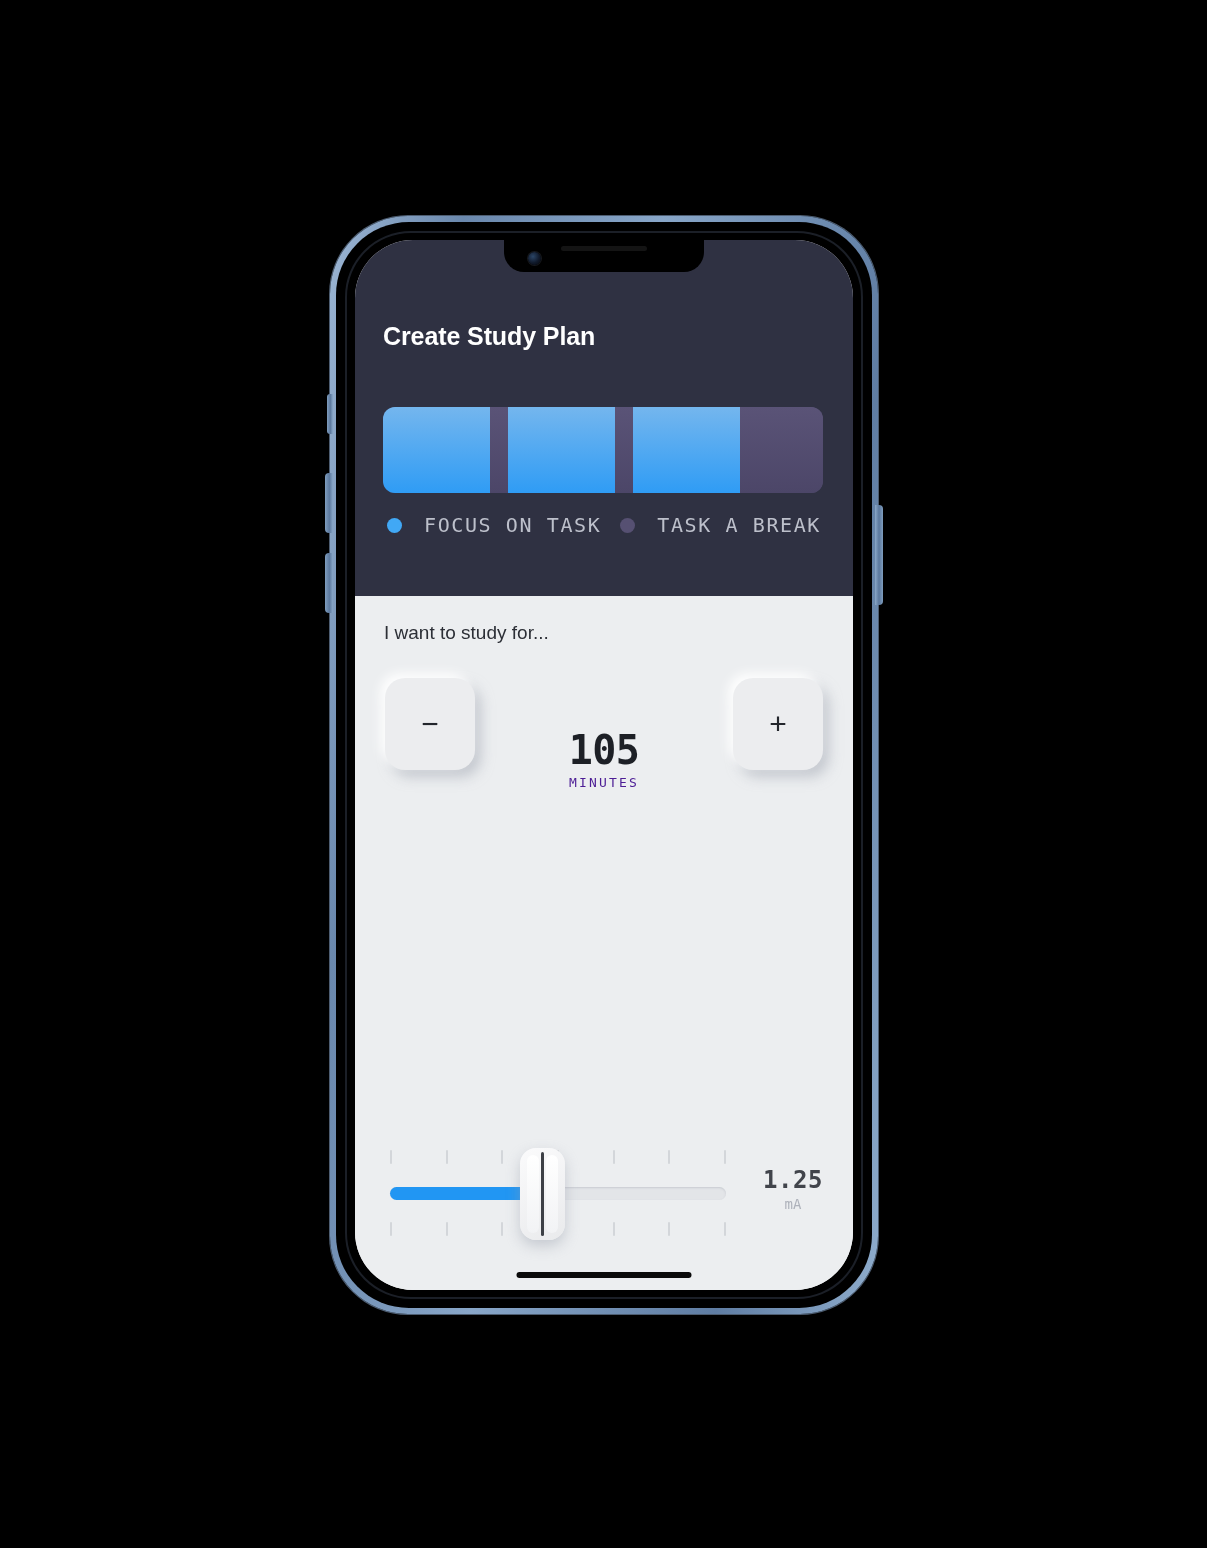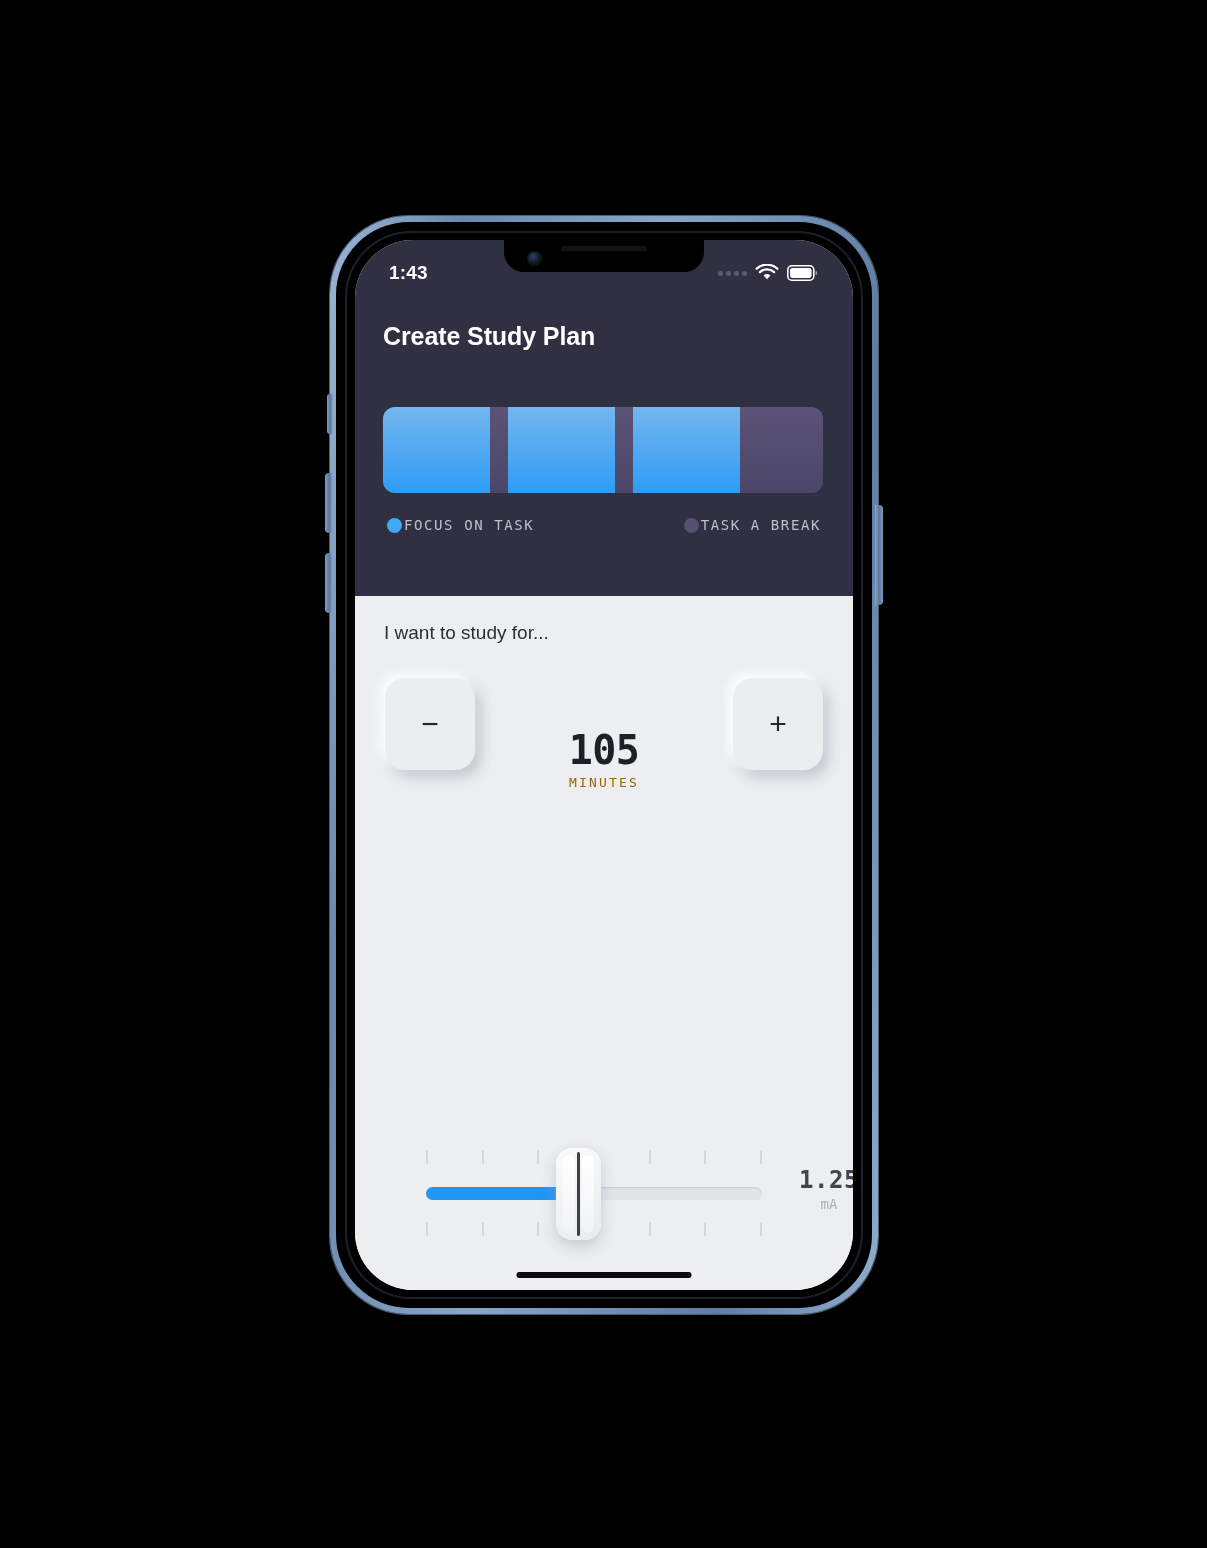--- a/index.html
+++ b/index.html
@@ -179,24 +179,24 @@
     display: flex;
     align-items: center;
   }
   .legend-item { display: flex; align-items: center; }
   #legend-focus { margin-left: 4px; }
   #legend-break { margin-left: auto; margin-right: 2px; }
   .legend-dot { width: 15px; height: 15px; border-radius: 50%; display: block; }
   #legend-focus .legend-dot { background: #41a8f5; }
   #legend-break .legend-dot { background: #565072; }
   .legend-label {
-    margin-left: 2px;
+    margin-left: 22px;
     color: #bdc0cb;
     font-family: "DejaVu Sans Mono", monospace;
-    font-size: 14px;
+    font-size: 20px;
     letter-spacing: 1.6px;
   }
 
   
   #app-body {
     position: absolute;
     left: 0;
     top: 356px;
     width: 498px;
     height: 694px;
@@ -258,32 +258,31 @@
     font-weight: bold;
     color: #1d2026;
     letter-spacing: -.5px;
     line-height: 1.05;
     margin-top: 39px;
   }
   #duration-unit {
     margin-top: 4px;
     font-family: "DejaVu Sans Mono", monospace;
     font-size: 13px;
-    color: #a16207;
+    color: #4c1d95;
     letter-spacing: 2.2px;
   }
 
   
   #current-slider-group {
     position: absolute;
     left: 0;
     top: 548px;
     width: 602px;
     height: 150px;
-    margin-left: 36px;
   }
   #slider-row {
     position: absolute;
     left: 0; top: 0;
     width: 498px;
     height: 100px;
   }
   .tick-row {
     position: absolute;
     left: 35px;
@@ -425,41 +424,20 @@
 
 <div class="side-btn" id="mute-switch"></div>
 <div class="side-btn" id="volume-up"></div>
 <div class="side-btn" id="volume-down"></div>
 <div class="side-btn" id="power-button"></div>
 
 <div id="screen">
 
   <div id="app-header">
 
-    <div id="status-bar">
-      <span id="status-time">1:43</span>
-      <span id="status-icons">
-        <span id="signal-dots">
-          <i></i>
-            <i></i>
-            <i></i>
-            <i></i>
-        </span>
-        <svg id="wifi-icon" width="24" height="18" viewBox="0 0 24 18">
-          <path d="M12 15.2 L8.6 11.4 a5.2 5.2 0 0 1 6.8 0 Z" fill="#ffffff"></path>
-          <path d="M4.9 8.1 a10.4 10.4 0 0 1 14.2 0" stroke="#ffffff" stroke-width="2.3" fill="none" stroke-linecap="round"></path>
-          <path d="M1.7 4.7 a15.1 15.1 0 0 1 20.6 0" stroke="#ffffff" stroke-width="2.3" fill="none" stroke-linecap="round"></path>
-        </svg>
-        <svg id="battery-icon" width="32" height="16" viewBox="0 0 32 16">
-          <rect x="0.8" y="0.8" width="26" height="14.4" rx="4" fill="none" stroke="#ffffff" stroke-width="1.6"></rect>
-          <rect x="3" y="3" width="21.6" height="10" rx="2.4" fill="#ffffff"></rect>
-          <path d="M28.6 5.6 v4.8 a2.6 2.6 0 0 0 0 -4.8 Z" fill="#ffffff" opacity=".55"></path>
-        </svg>
-      </span>
-    </div>
 
     <div id="page-title">Create Study Plan</div>
 
     <div id="timeline-bar">
       <div class="seg-focus" style="width:24.3%"></div>
       <div class="seg-break" style="width:4.1%"></div>
       <div class="seg-focus" style="width:24.3%"></div>
       <div class="seg-break" style="width:4.1%"></div>
       <div class="seg-focus" style="width:24.3%"></div>
       <div class="seg-break" style="width:18.9%"></div>

